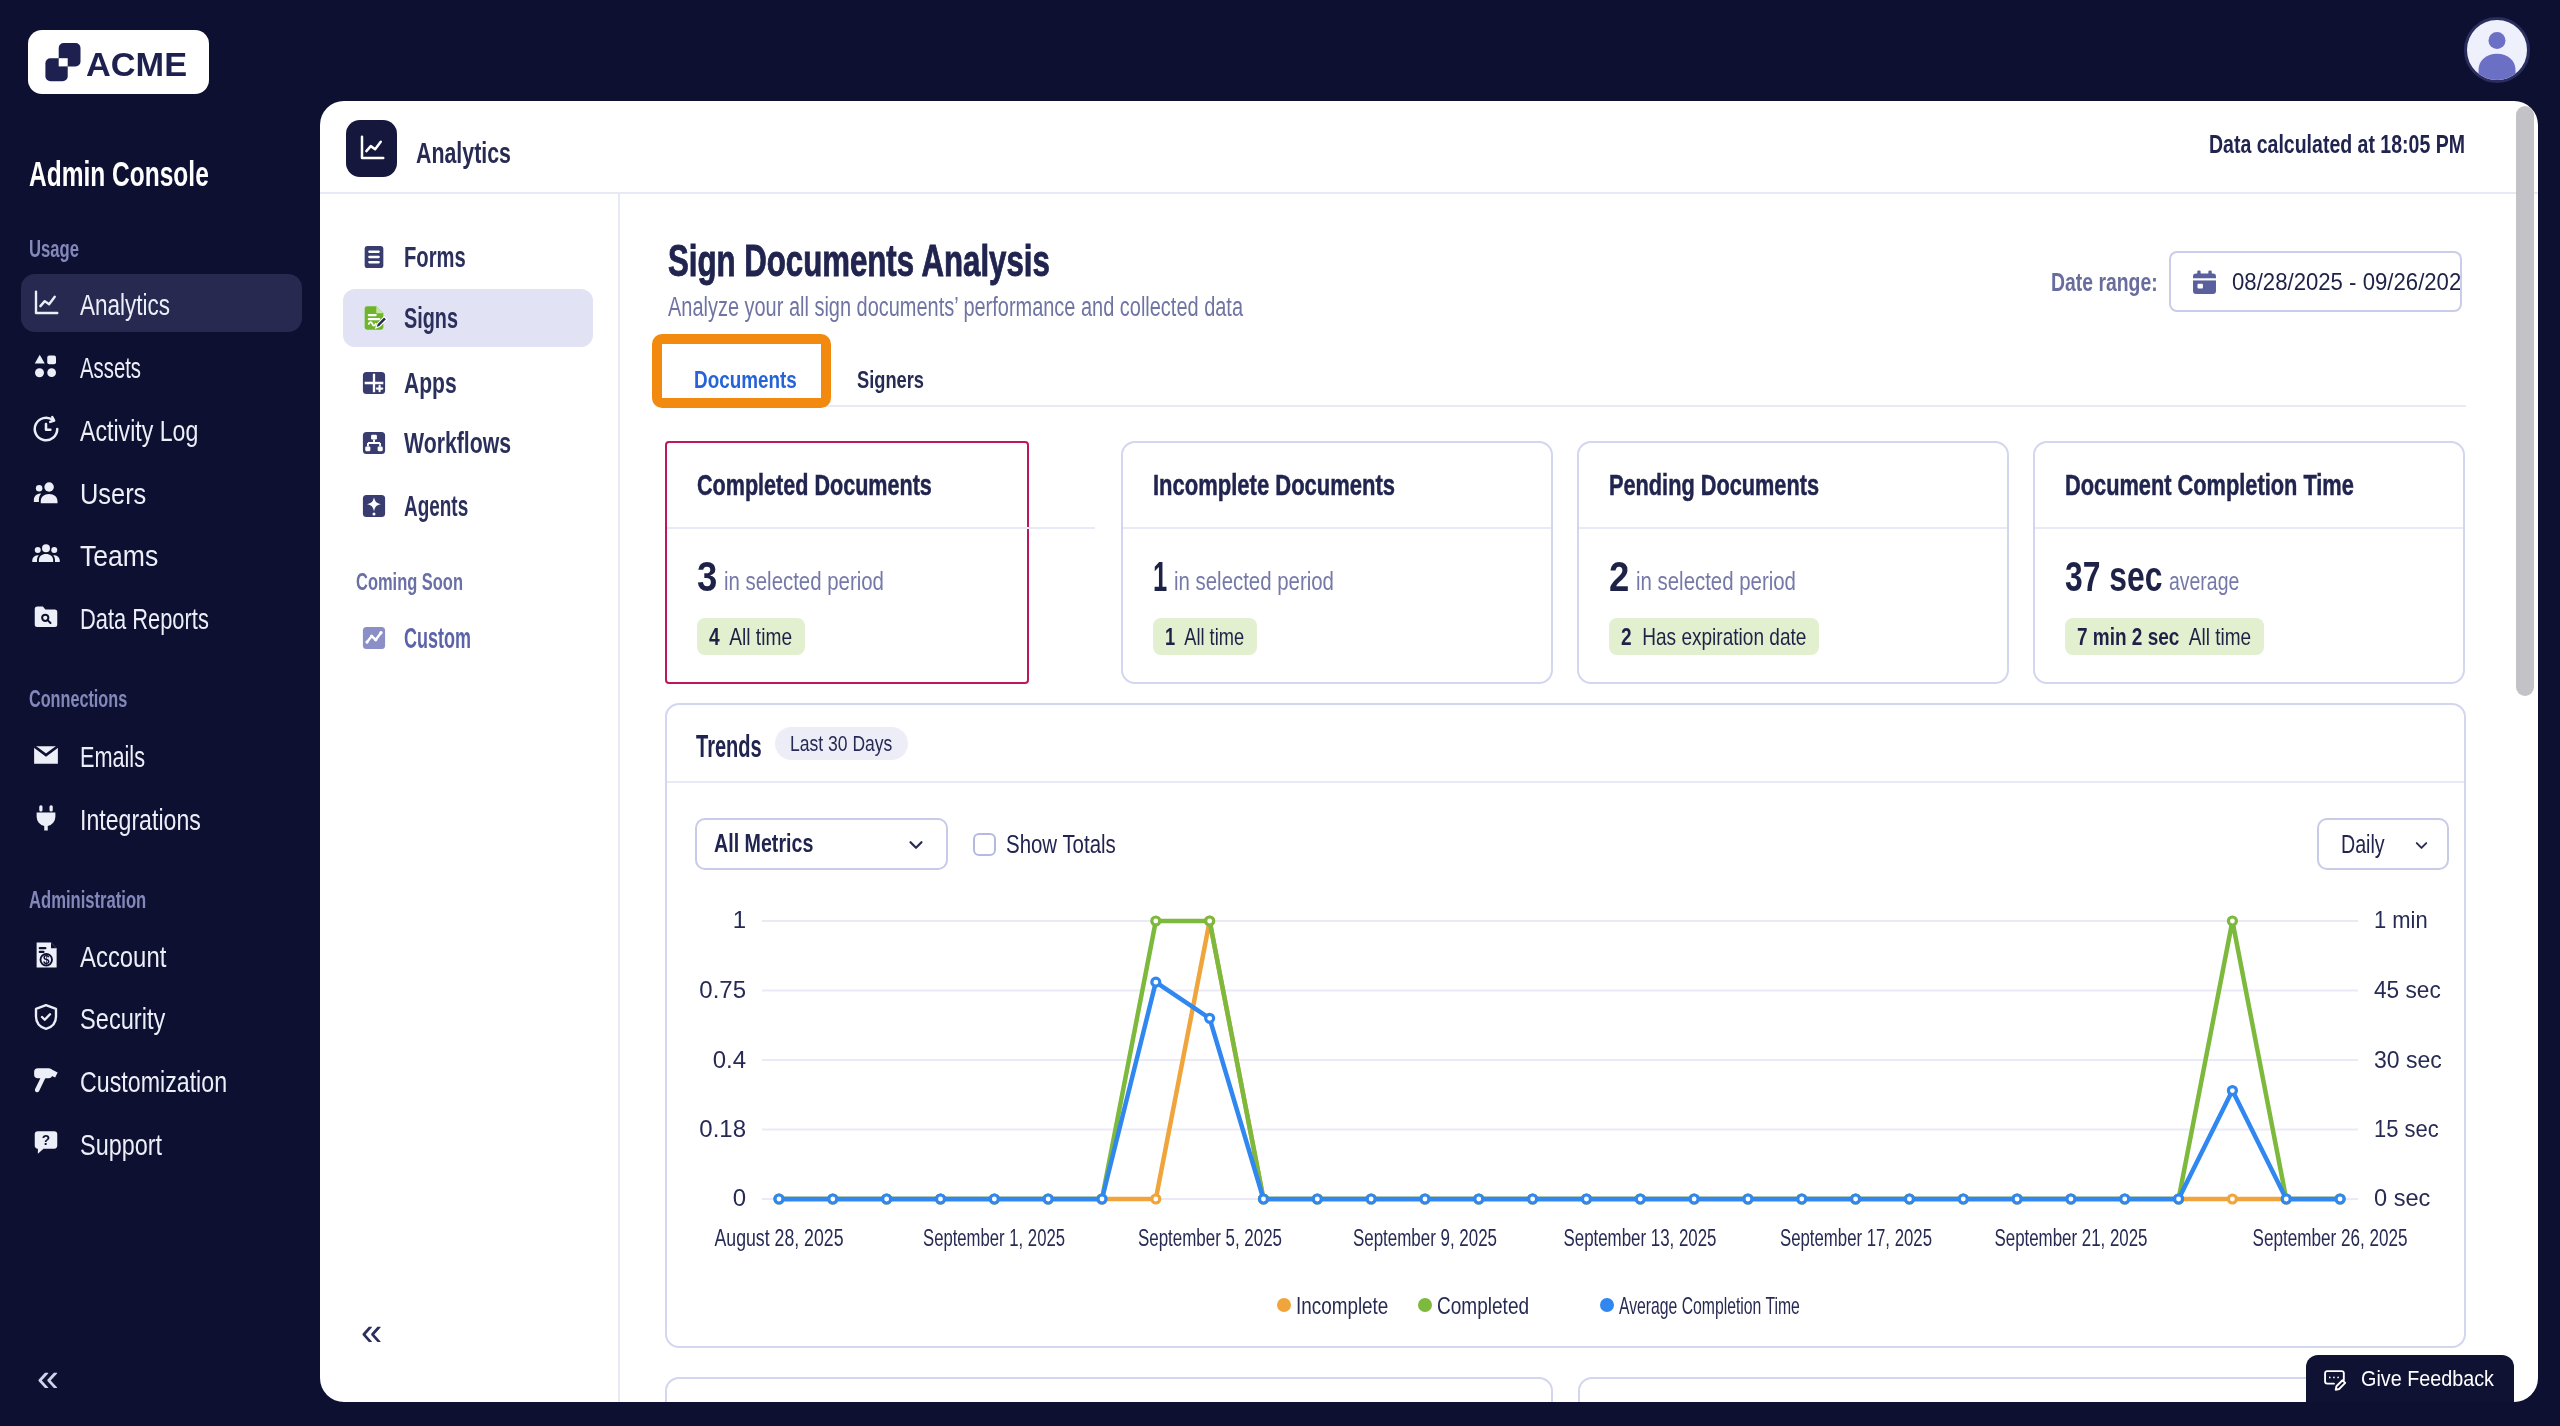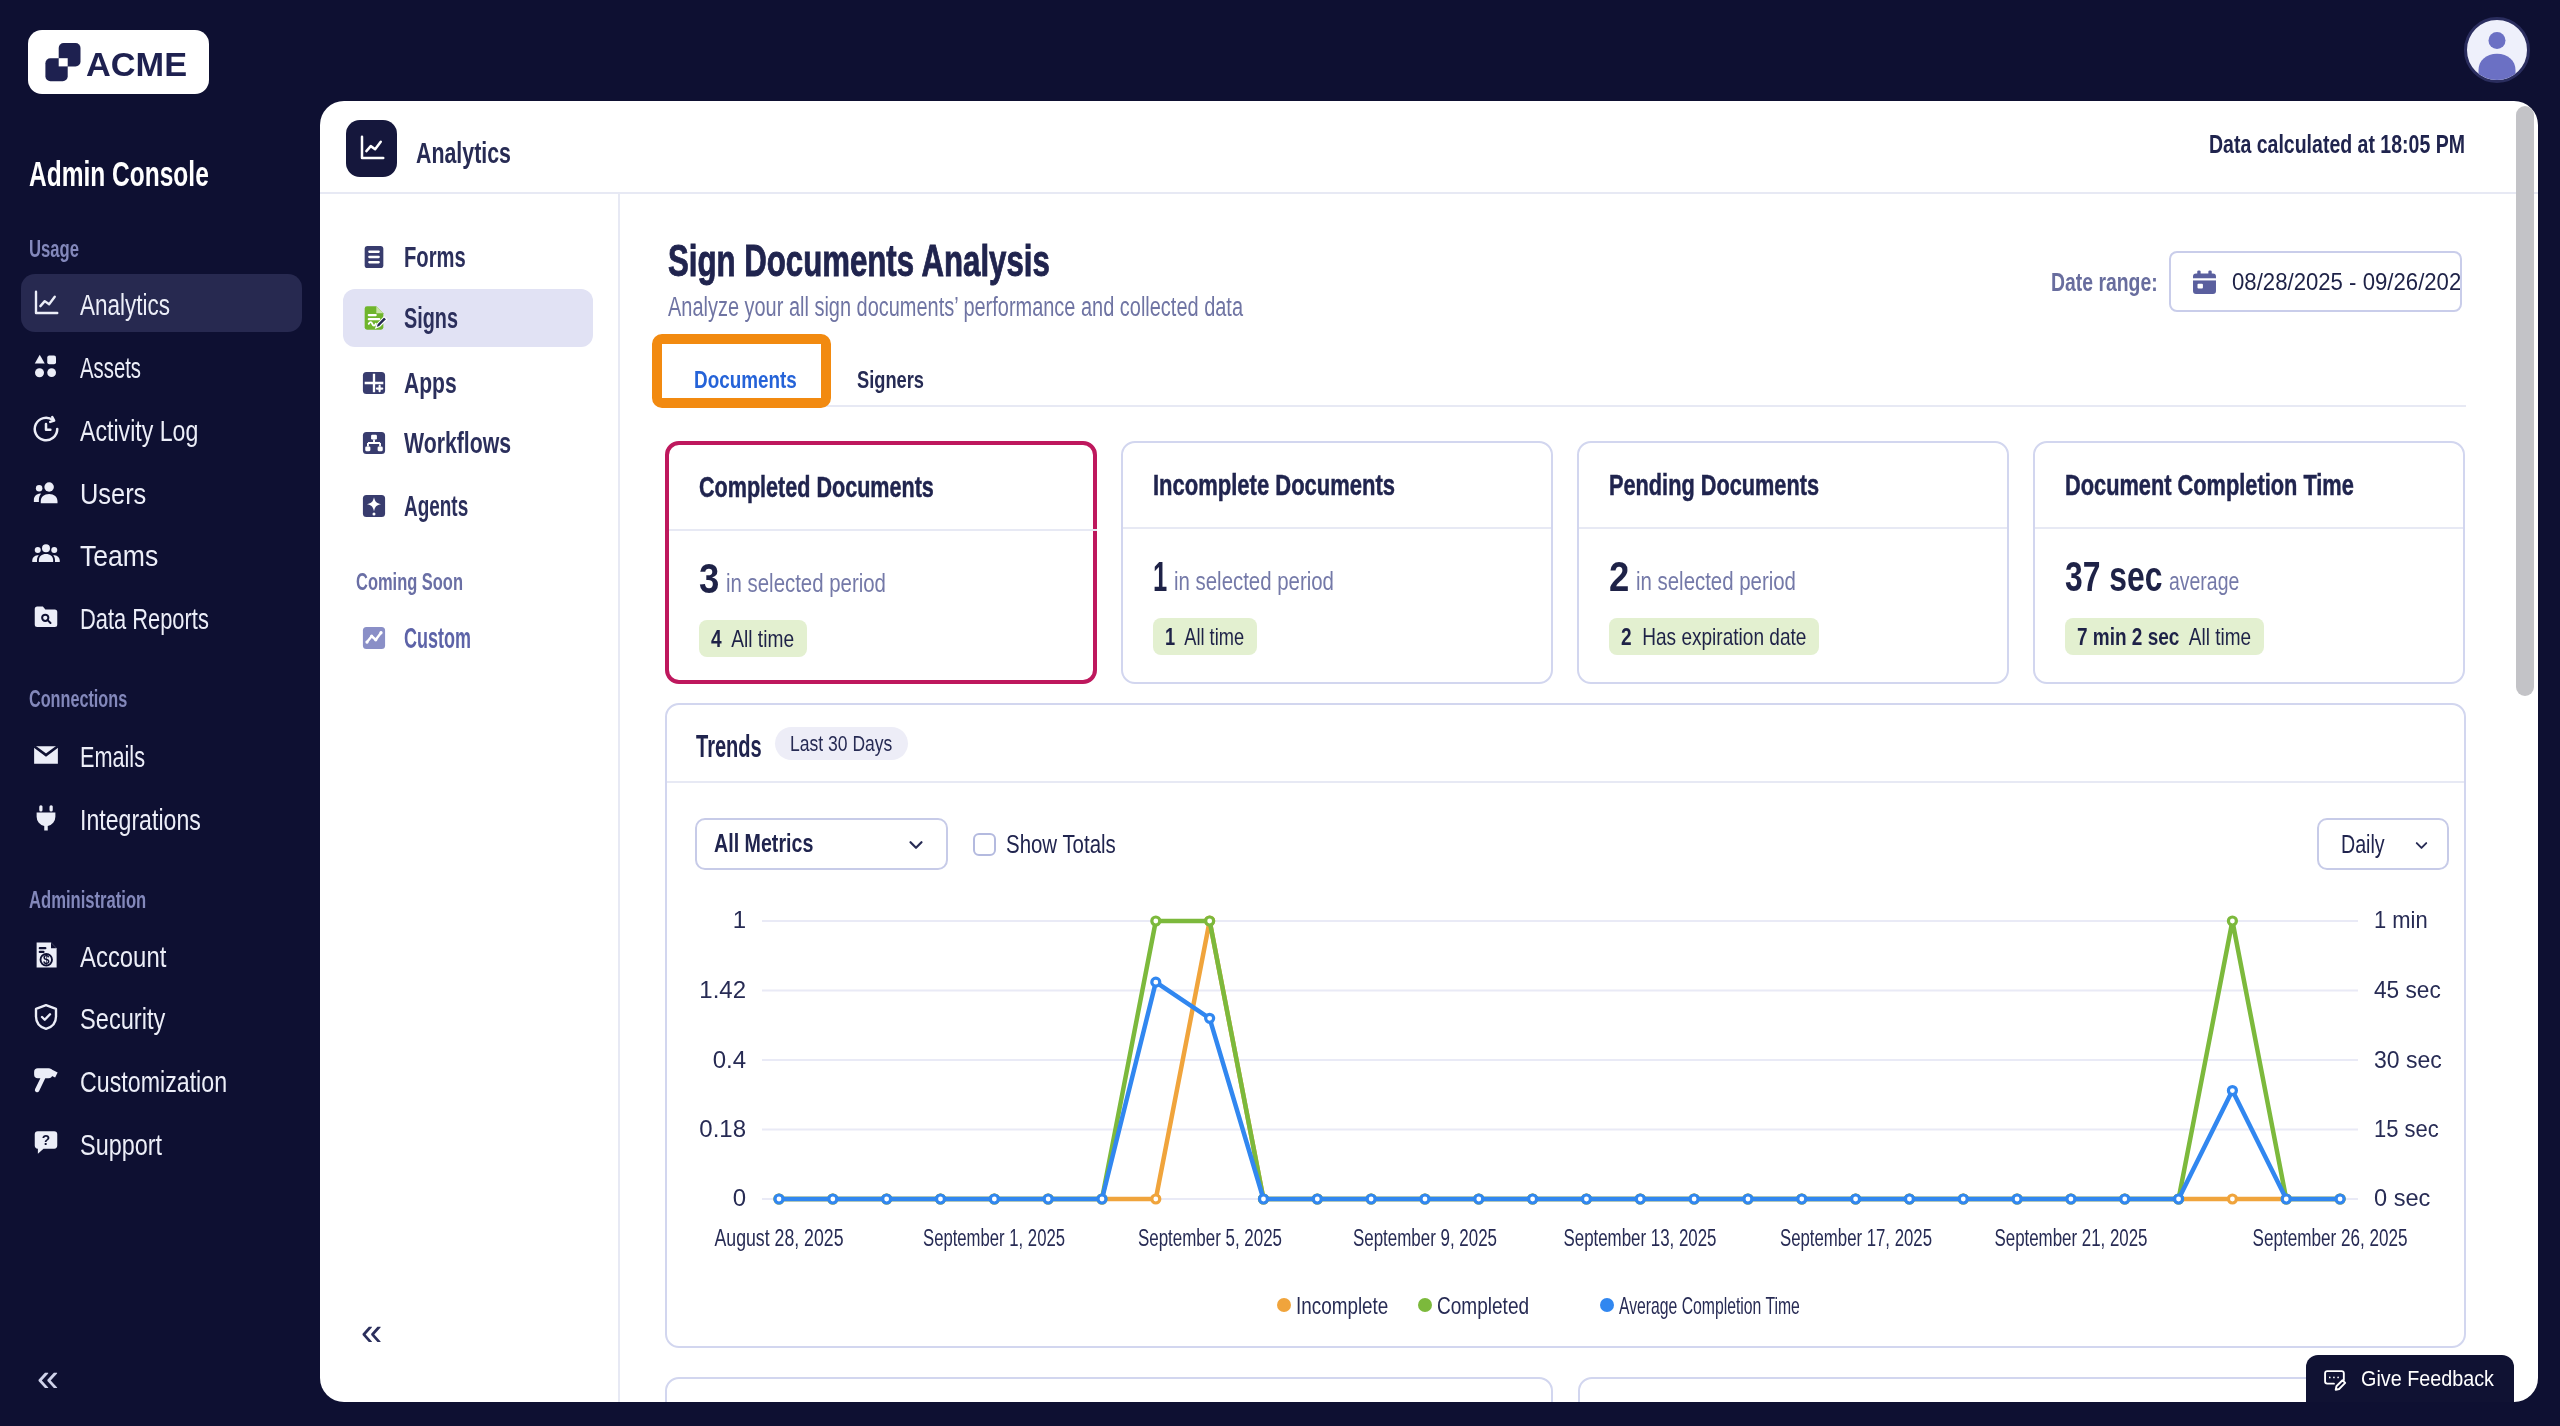--- a/index.html
+++ b/index.html
@@ -178,21 +178,21 @@
           <rect x="15.2" y="2" width="2.8" height="5" rx="1.2"></rect>
           <rect x="2.5" y="8.5" width="19" height="1.8" fill="#fff"></rect>
           <rect x="6.2" y="13" width="4.5" height="4" rx="0.8" fill="#fff"></rect>
         </svg>
   <div class="t" style="left: 61px; top: 15px; font-size: 24px; color: rgb(30, 34, 71); transform-origin: left center; transform: scaleX(0.9237);" tw="242">08/28/2025 - 09/26/2025</div>
 </div>
       <div class="abs" style="left:340px;top:304px;width:1806px;height:2px;background:#e7e9f4;"></div>
       <div class="abs" style="left:332px;top:233px;width:179px;height:74px;border:10px solid #f28a10;border-radius:10px;"></div>
       <div class="t" style="left: 374px; top: 265px; font-size: 24px; font-weight: bold; color: rgb(37, 99, 216); transform-origin: left center; transform: scaleX(0.7863);" tw="103">Documents</div>
       <div class="t" style="left: 537px; top: 265px; font-size: 24px; font-weight: bold; color: rgb(38, 43, 84); transform-origin: left center; transform: scaleX(0.7614);" tw="67">Signers</div>
-      <div class="abs" style="left:345px;top:340px;width:432px;height:243px;border:4px solid #be185d;border-radius:14px;background:#fff;">
+      <div class="abs" style="left:345px;top:340px;width:364px;height:243px;border:2px solid #be185d;border-radius:4px;background:#fff;">
     <div class="t" style="left: 30px; top: 25px; font-size: 30px; font-weight: bold; color: rgb(32, 36, 78); -webkit-text-stroke: 0.5px rgb(32, 36, 78); transform-origin: left center; transform: scaleX(0.7187);" tw="235">Completed Documents</div>
     <div class="abs" style="left:0;top:84px;width:428px;height:2px;background:#e7e9f4;"></div>
     <div class="t" style="left: 30px; top: 110px; font-size: 42px; font-weight: bold; color: rgb(30, 34, 71); transform-origin: left center; transform: scaleX(0.8696);" tw="20">3</div>
     <div class="t" style="left: 57px; top: 124px; font-size: 25px; color: rgb(116, 121, 168); transform-origin: left center; transform: scaleX(0.8163);" tw="160">in selected period</div>
     <div class="abs" style="left:30px;top:175px;width:108px;height:37px;background:#e3f0d0;border-radius:8px;overflow:hidden;">
       <div class="t" style="left: 12px; top: 5px; font-size: 24px; color: rgb(30, 34, 71); transform-origin: left center; transform: scaleX(0.7981);" tw="83"><b>4</b>&nbsp; All time</div>
     </div>
   </div>
       <div class="abs" style="left:801px;top:340px;width:432px;height:243px;border:2px solid #d2d6ef;border-radius:14px;background:#fff;">
     <div class="t" style="left: 30px; top: 25px; font-size: 30px; font-weight: bold; color: rgb(32, 36, 78); -webkit-text-stroke: 0.5px rgb(32, 36, 78); transform-origin: left center; transform: scaleX(0.7333);" tw="242">Incomplete Documents</div>
@@ -333,21 +333,21 @@
         <circle cx="1352.09" cy="319" r="4" fill="#fff" stroke="#3187f0" stroke-width="3.2"></circle>
         <circle cx="1405.92" cy="319" r="4" fill="#fff" stroke="#3187f0" stroke-width="3.2"></circle>
         <circle cx="1459.75" cy="319" r="4" fill="#fff" stroke="#3187f0" stroke-width="3.2"></circle>
         <circle cx="1513.58" cy="319" r="4" fill="#fff" stroke="#3187f0" stroke-width="3.2"></circle>
         <circle cx="1567.4099999999999" cy="210.57999999999993" r="4" fill="#fff" stroke="#3187f0" stroke-width="3.2"></circle>
         <circle cx="1621.2399999999998" cy="319" r="4" fill="#fff" stroke="#3187f0" stroke-width="3.2"></circle>
         <circle cx="1675.0699999999997" cy="319" r="4" fill="#fff" stroke="#3187f0" stroke-width="3.2"></circle>
       </svg>
       <div id="chlabels">
         <div class="t" style="left:320px;top:805px;width:106px;text-align:right;font-size:24px;color:#272b54;" to="right">1</div>
-        <div class="t" style="left:320px;top:875px;width:106px;text-align:right;font-size:24px;color:#272b54;" to="right">1.42</div>
+        <div class="t" style="left:320px;top:875px;width:106px;text-align:right;font-size:24px;color:#272b54;" to="right">0.75</div>
         <div class="t" style="left:320px;top:945px;width:106px;text-align:right;font-size:24px;color:#272b54;" to="right">0.4</div>
         <div class="t" style="left:320px;top:1014px;width:106px;text-align:right;font-size:24px;color:#272b54;" to="right">0.18</div>
         <div class="t" style="left:320px;top:1083px;width:106px;text-align:right;font-size:24px;color:#272b54;" to="right">0</div>
         <div class="t" style="left: 2054px; top: 805px; font-size: 24px; color: rgb(39, 43, 84); transform-origin: left center; transform: scaleX(0.9153);" tw="54">1 min</div>
         <div class="t" style="left: 2054px; top: 875px; font-size: 24px; color: rgb(39, 43, 84); transform-origin: left center; transform: scaleX(0.9437);" tw="67">45 sec</div>
         <div class="t" style="left: 2054px; top: 945px; font-size: 24px; color: rgb(39, 43, 84); transform-origin: left center; transform: scaleX(0.9577);" tw="68">30 sec</div>
         <div class="t" style="left: 2054px; top: 1014px; font-size: 24px; color: rgb(39, 43, 84); transform-origin: left center; transform: scaleX(0.9155);" tw="65">15 sec</div>
         <div class="t" style="left: 2054px; top: 1083px; font-size: 24px; color: rgb(39, 43, 84); transform-origin: left center; transform: scaleX(0.9825);" tw="56">0 sec</div>
         <div class="t" style="left: 329px; top: 1124px; width: 260px; text-align: center; font-size: 23px; color: rgb(39, 43, 84); transform-origin: center center; transform: scaleX(0.77);" tw="129" to="center">August 28, 2025</div>
         <div class="t" style="left: 544px; top: 1124px; width: 260px; text-align: center; font-size: 23px; color: rgb(39, 43, 84); transform-origin: center center; transform: scaleX(0.7258);" tw="142" to="center">September 1, 2025</div>

